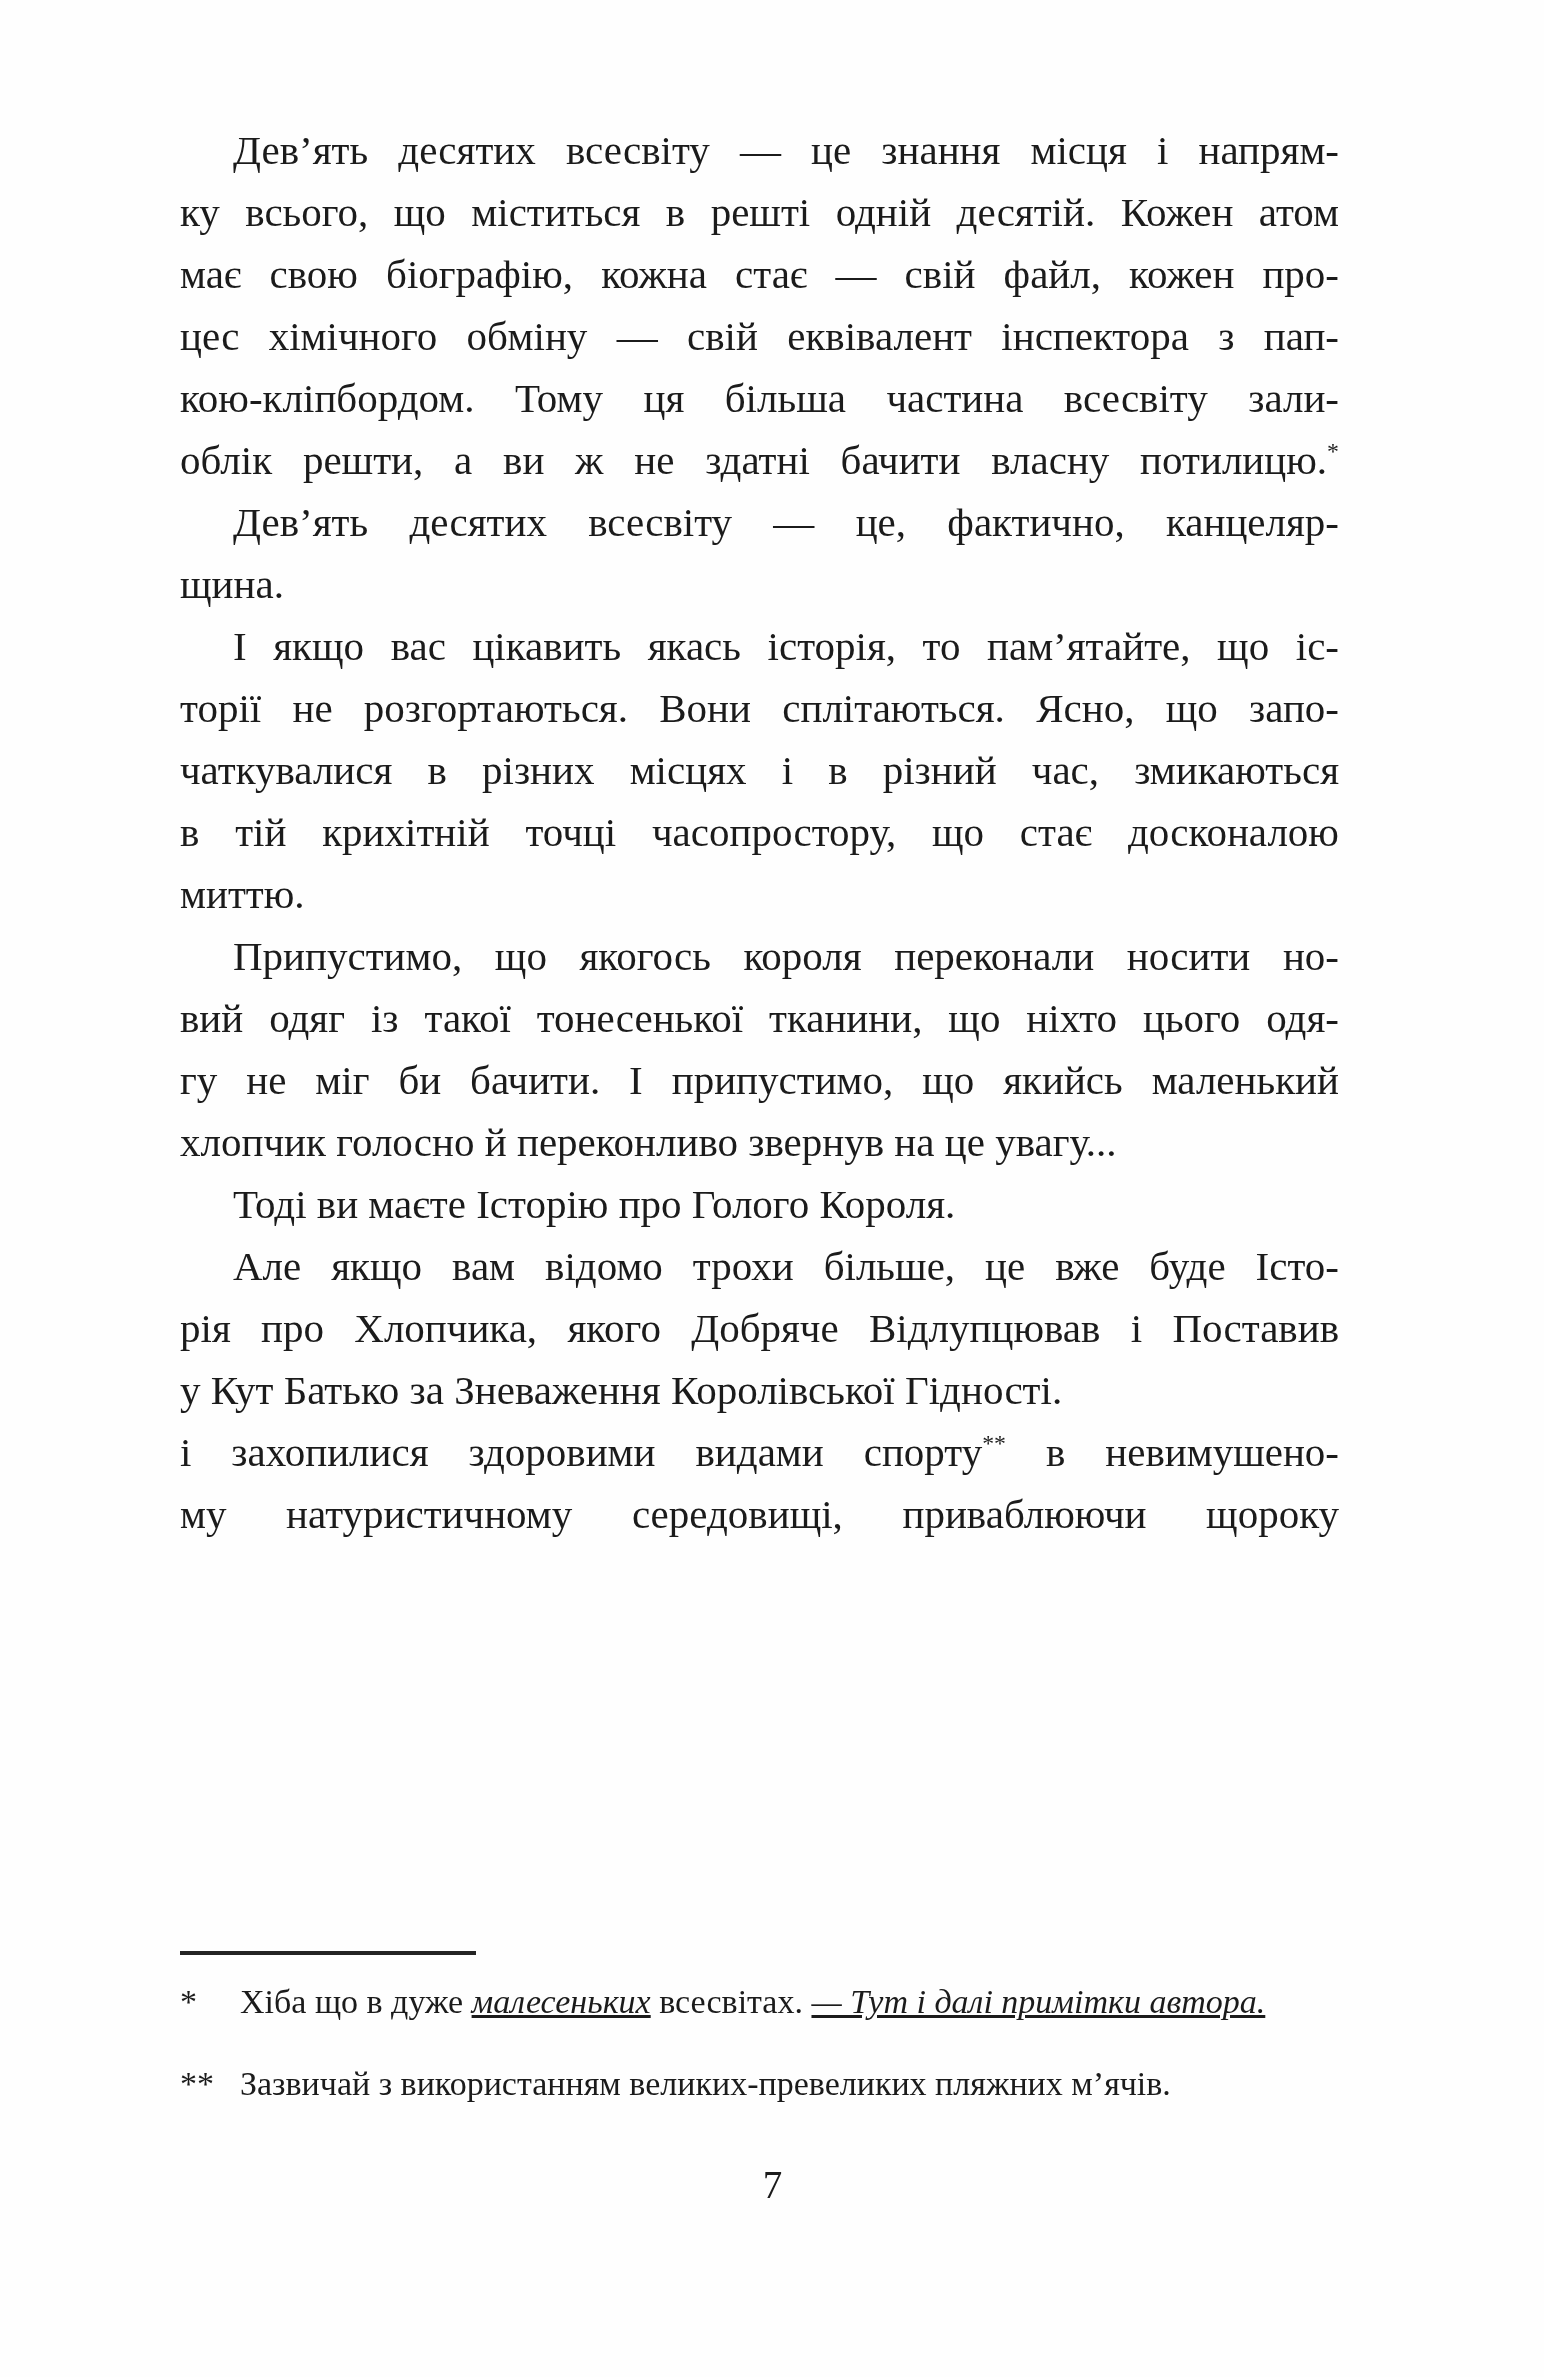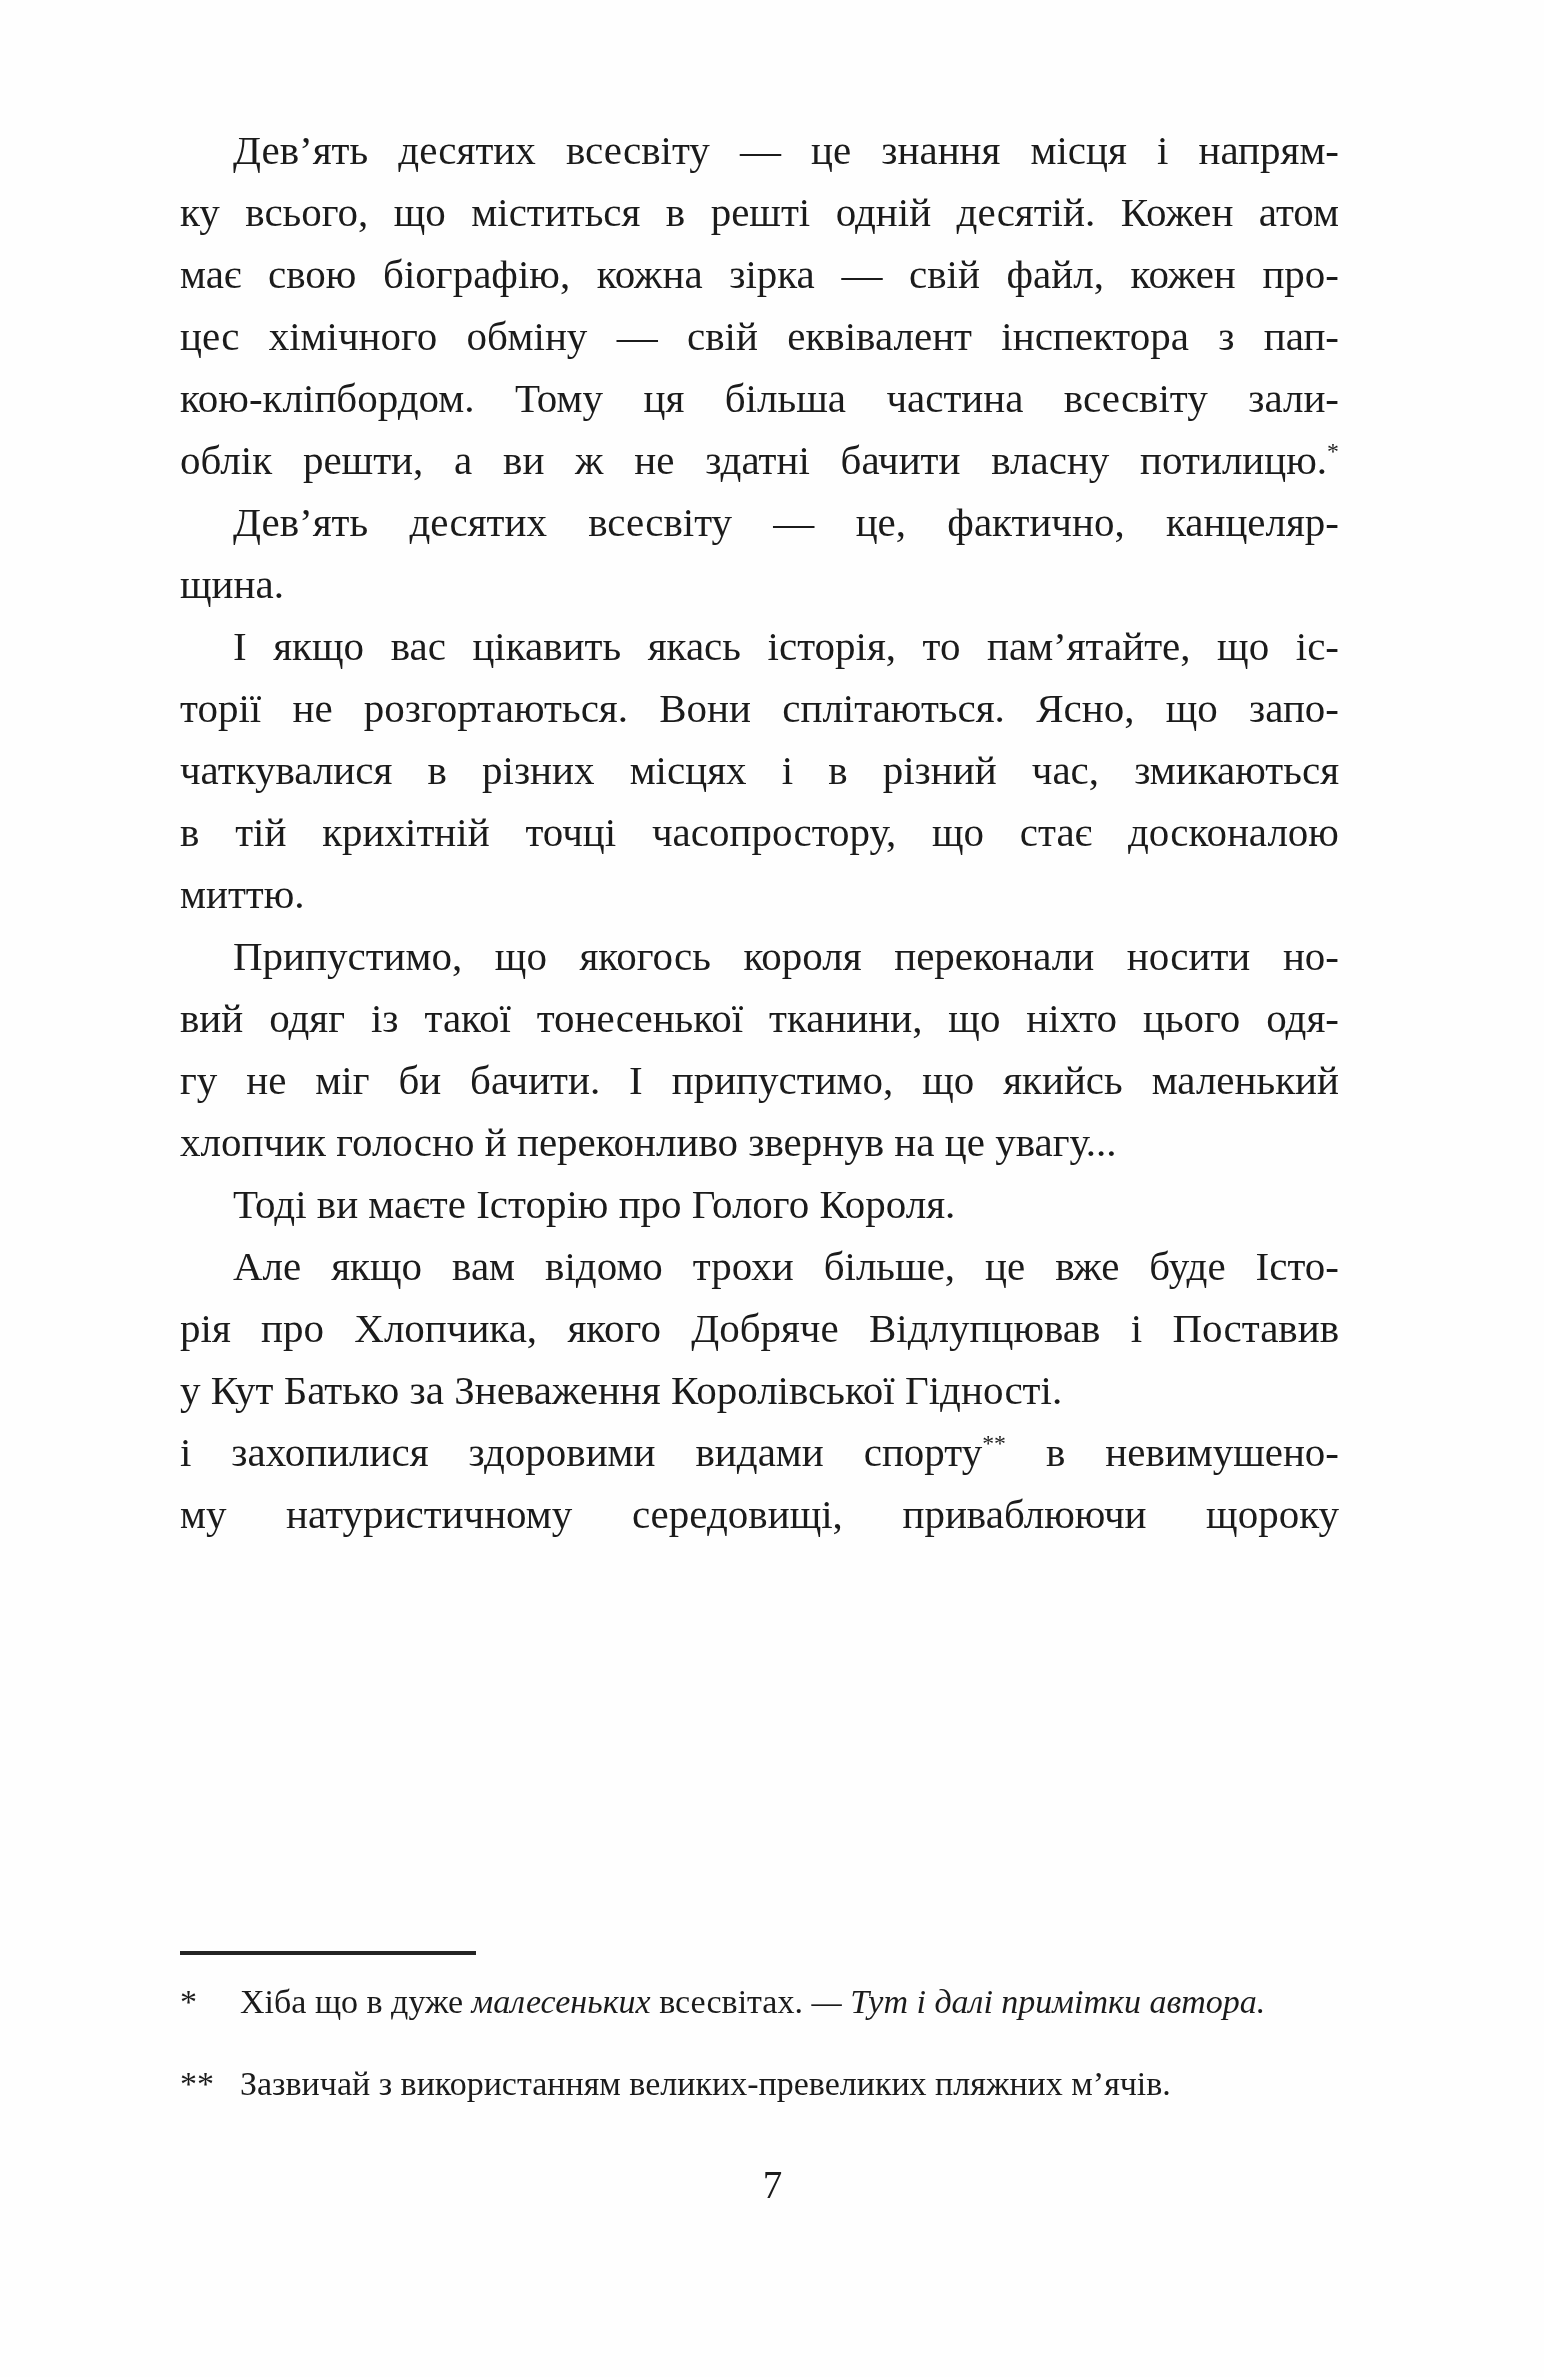--- a/index.html
+++ b/index.html
@@ -35,21 +35,21 @@
   .line.unjustified {
     text-align: left;
     text-align-last: left;
   }
   .line.first { text-indent: 53px; }
   .sup {
     vertical-align: super;
     font-size: 58%;
     line-height: 0;
   }
-  .italic { font-style: italic; }
+  .italic { font-style: italic; text-decoration: underline; }
   .footnote-rule {
     position: absolute;
     left: 180px;
     top: 1951px;
     width: 296px;
     height: 4px;
     background: #242424;
   }
   .footnotes {
     position: absolute;
@@ -81,21 +81,21 @@
   }
 </style>
 </head>
 <body>
 
 <div class="page">
   <div class="body-text">
       <div class="paragraph">
         <div class="line first"><span>Дев’ять десятих всесвіту — це знання місця і напрям-</span></div>
         <div class="line"><span>ку всього, що міститься в решті одній десятій. Кожен атом</span></div>
-        <div class="line"><span>має свою біографію, кожна зірка — свій файл, кожен про-</span></div>
+        <div class="line"><span>має свою біографію, кожна стає — свій файл, кожен про-</span></div>
         <div class="line"><span>цес хімічного обміну — свій еквівалент інспектора з пап-</span></div>
         <div class="line"><span>кою-кліпбордом. Тому ця більша частина всесвіту зали-</span></div>
         <div class="line"><span>облік решти, а ви ж не здатні бачити власну потилицю.</span><span class="sup">*</span></div>
       </div>
       <div class="paragraph">
         <div class="line first"><span>Дев’ять десятих всесвіту — це, фактично, канцеляр-</span></div>
         <div class="line unjustified"><span>щина.</span></div>
       </div>
       <div class="paragraph">
         <div class="line first"><span>І якщо вас цікавить якась історія, то пам’ятайте, що іс-</span></div>

